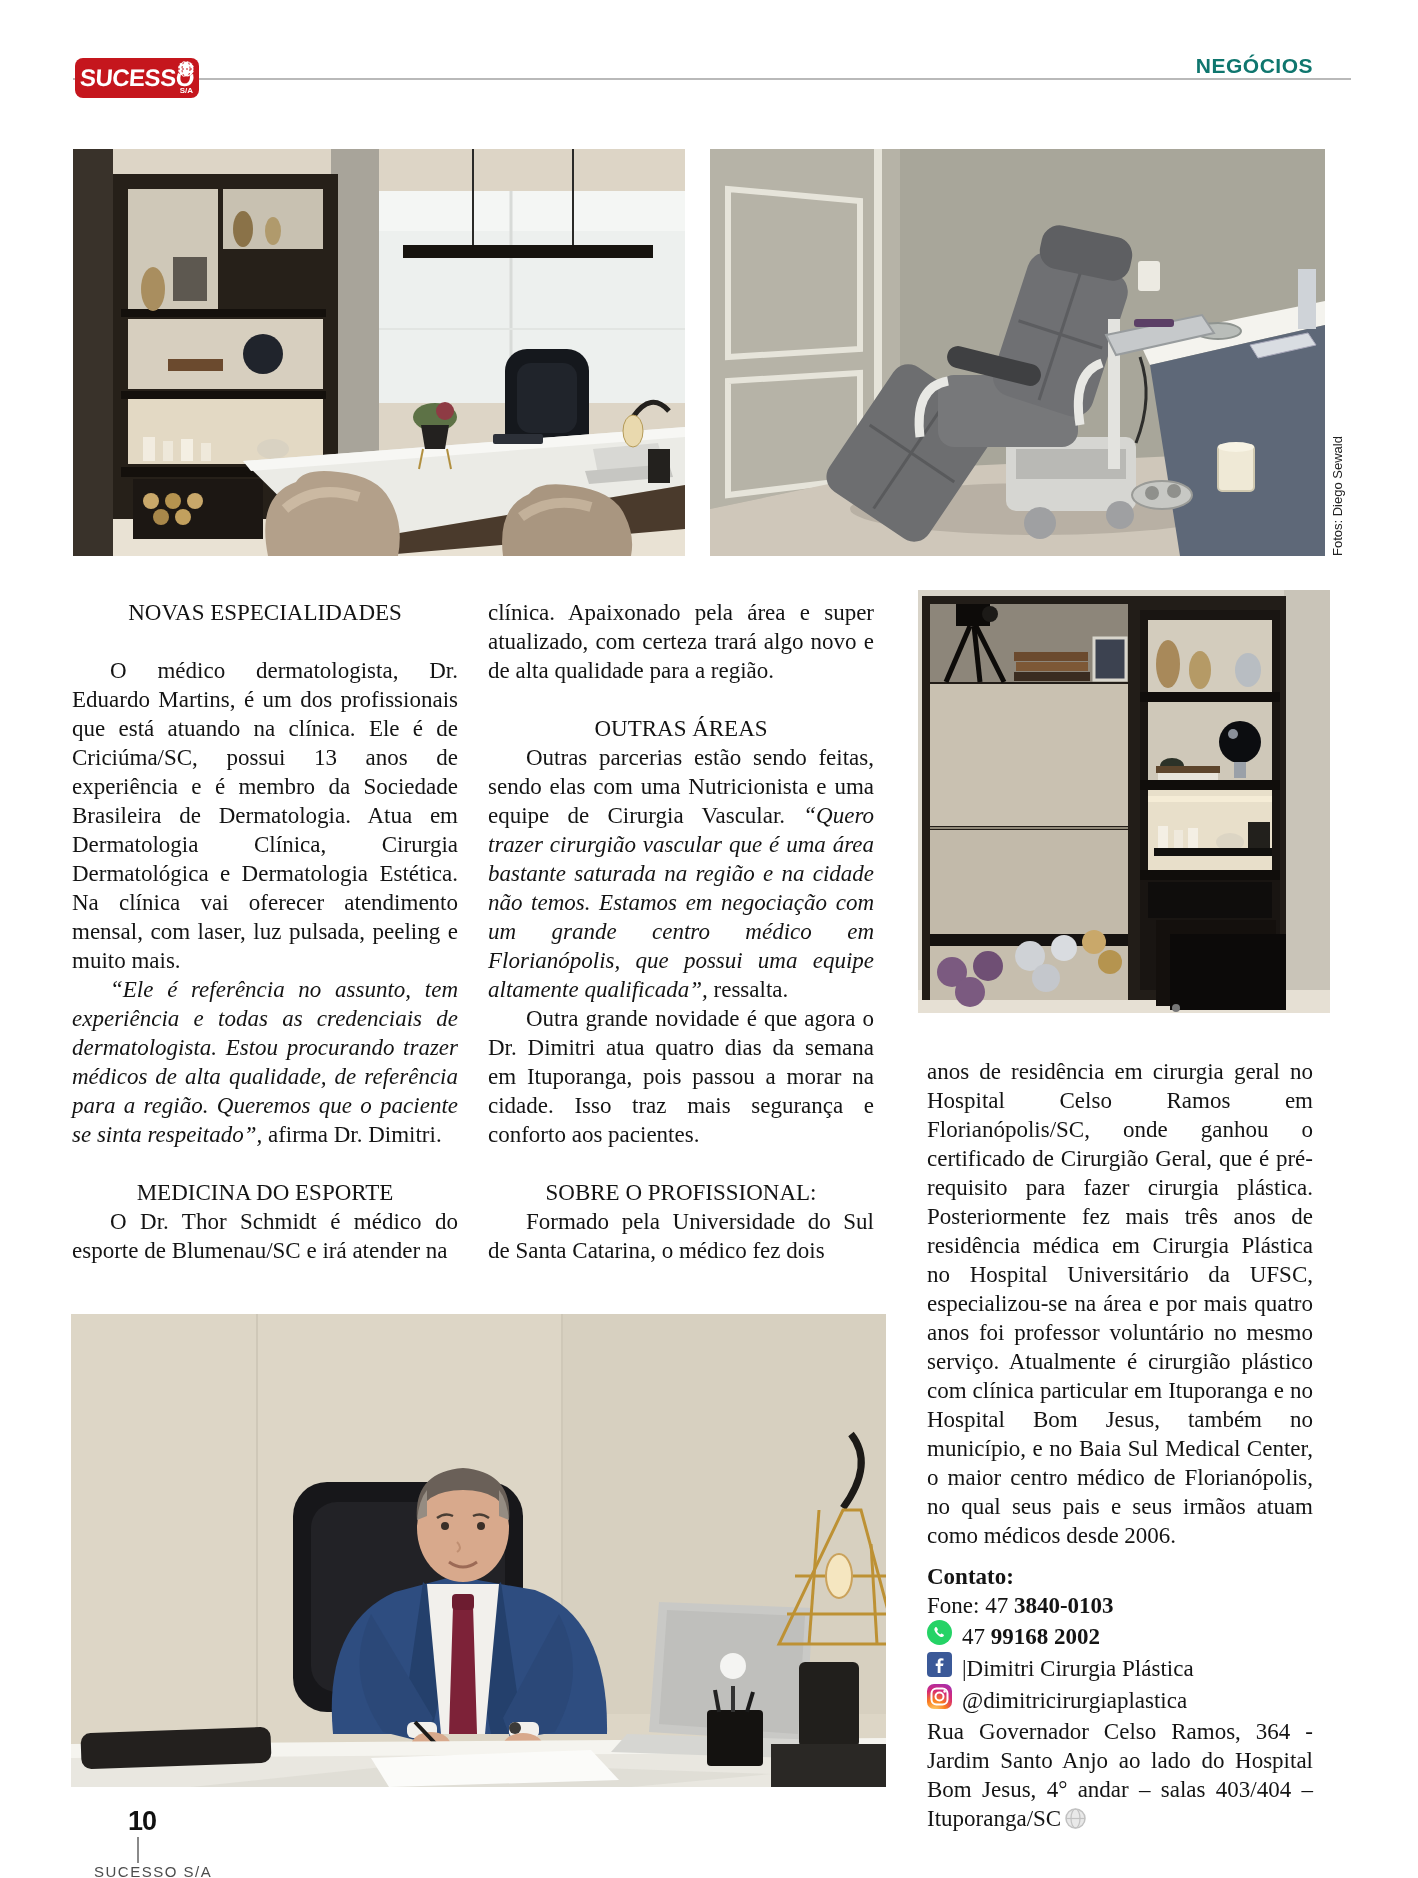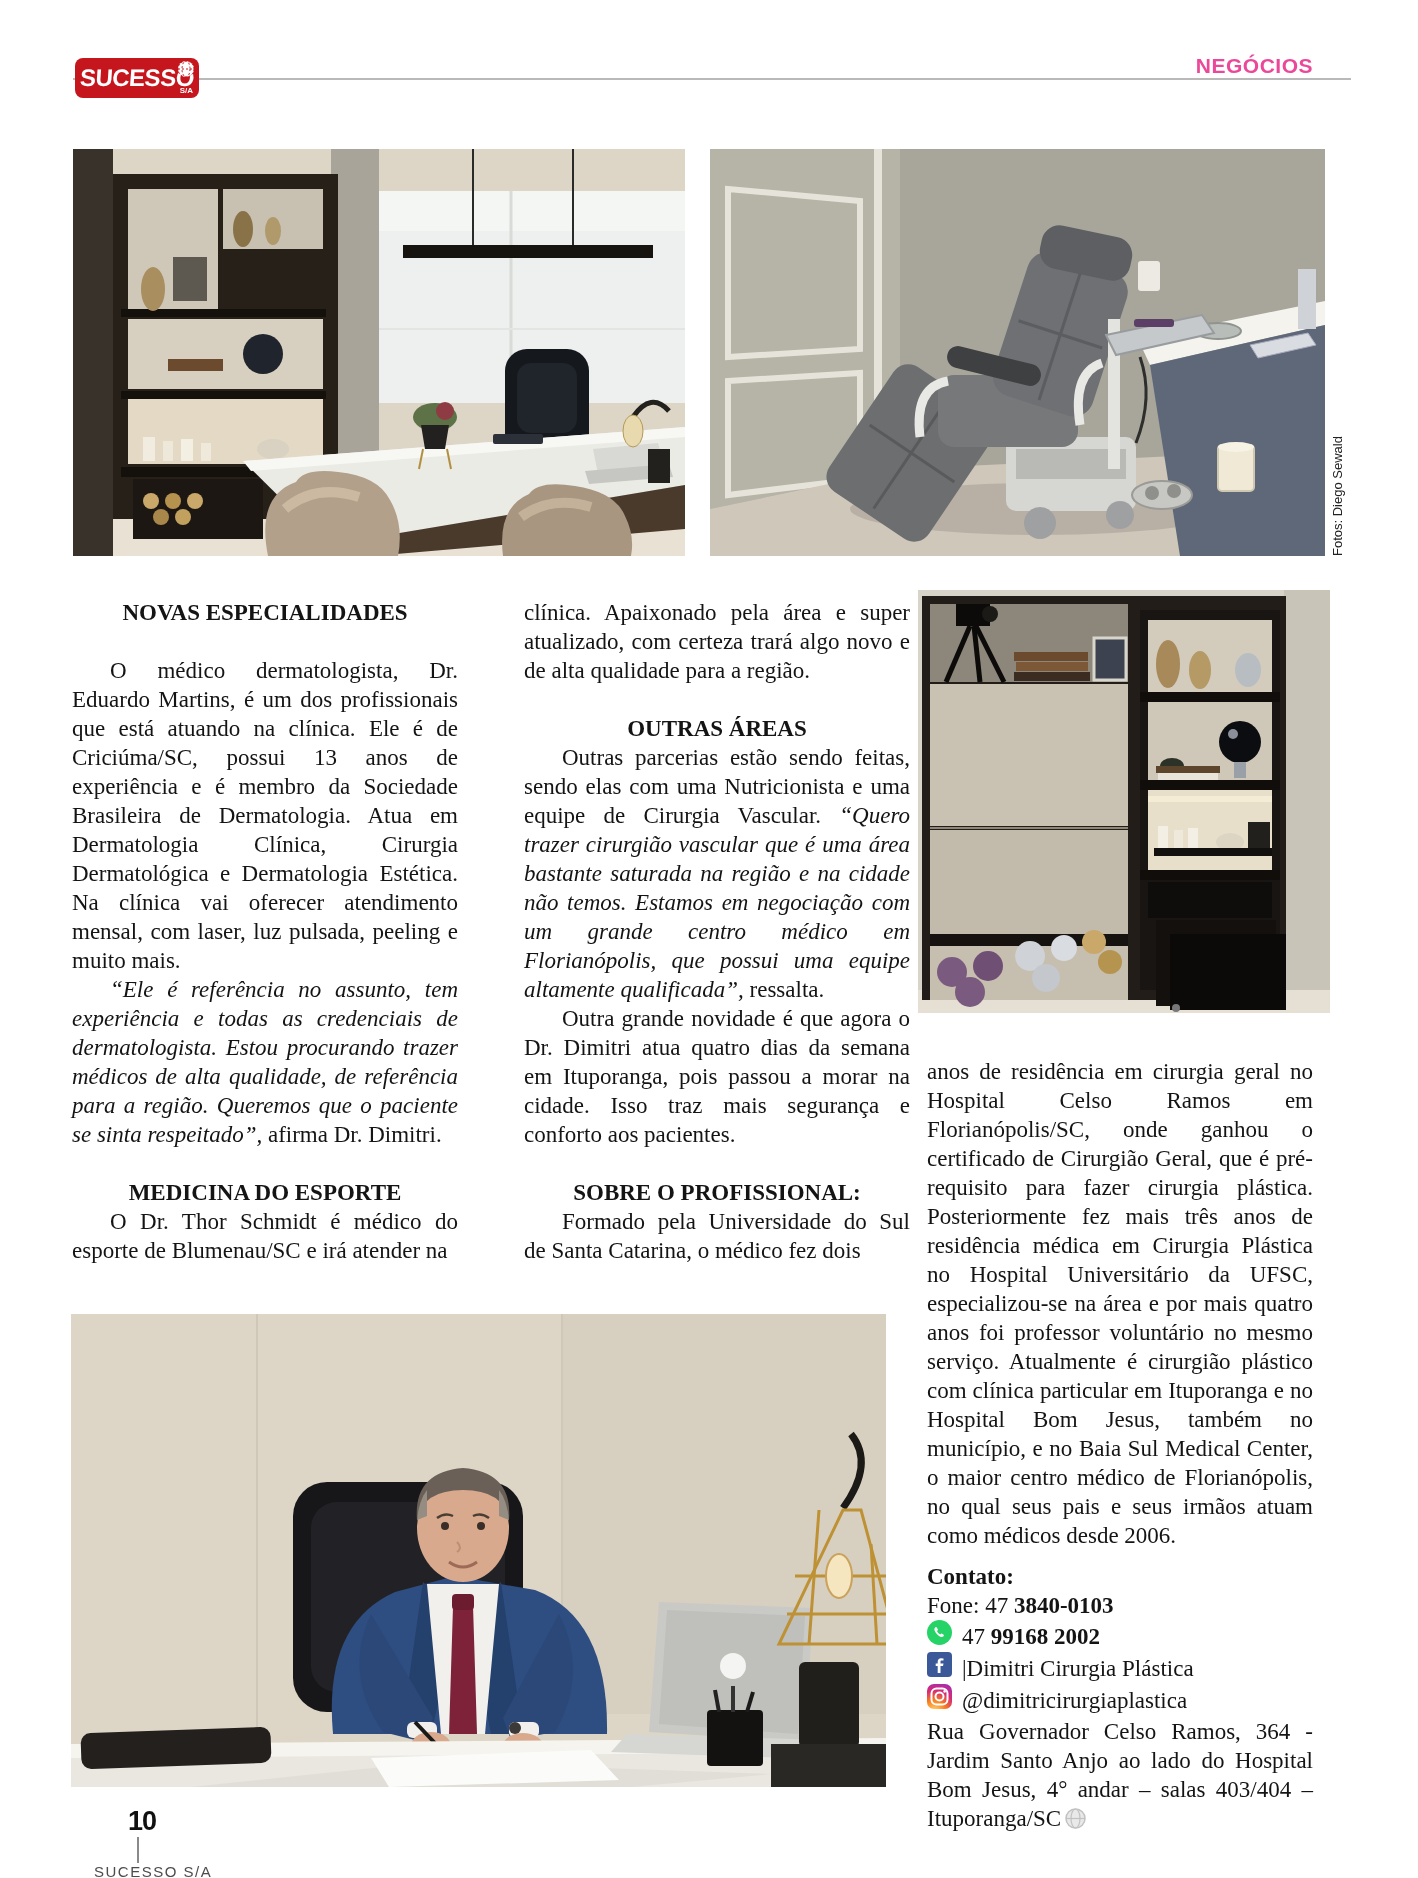--- a/index.html
+++ b/index.html
@@ -8,39 +8,39 @@
   
   .head-rule{position:absolute;left:73px;top:78px;width:1278px;height:2px;background:#b9b9b9;}
   .logo-box{position:absolute;left:75px;top:58px;width:124px;height:40px;background:#c5161d;border-radius:8px;
             display:flex;align-items:center;justify-content:center;z-index:2;}
   .logo-text{color:#fff;font-family:"Liberation Sans",sans-serif;font-weight:bold;font-size:24px;
              letter-spacing:-0.5px;transform:skewX(-4deg);line-height:1;}
   .logo-globe{position:absolute;right:4px;top:2px;}
   .logo-sa{position:absolute;right:6px;bottom:3px;color:#fff;font-family:"Liberation Sans",sans-serif;
            font-size:8px;font-weight:bold;line-height:1;}
   .section-label{position:absolute;right:105px;top:54px;font-family:"Liberation Sans",sans-serif;
-                 font-weight:600;font-size:21px;letter-spacing:0.5px;color:#ec4899;}
+                 font-weight:600;font-size:21px;letter-spacing:0.5px;color:#0f766e;}
   
   .photo{position:absolute;overflow:hidden;background:#cfc9bd;}
   .photo svg{display:block;width:100%;height:100%;}
   #photo1{left:73px;top:149px;width:612px;height:407px;}
   #photo2{left:710px;top:149px;width:615px;height:407px;}
   #photo3{left:918px;top:590px;width:412px;height:423px;}
   #photo4{left:71px;top:1314px;width:815px;height:473px;}
   .photo-credit{position:absolute;left:1330px;top:440px;height:116px;
                 writing-mode:vertical-rl;transform:rotate(180deg);
                 font-family:"Liberation Sans",sans-serif;font-size:13px;color:#222;white-space:nowrap;}
   
   .col{position:absolute;width:386px;font-size:23px;line-height:29px;text-align:justify;}
   #col1{left:72px;top:598px;}
-  #col2{left:524px;top:598px;}
+  #col2{left:488px;top:598px;}
   #col3{left:927px;top:1057px;}
   .col p{margin:0;text-indent:38px;}
   .col p.noindent{text-indent:0;}
-  .col h3{margin:0;font-size:23px;line-height:29px;text-align:center;font-weight:bold;text-indent:0;}
+  .col h3{margin:0;font-size:23px;line-height:29px;text-align:center;font-weight:normal;text-indent:0;}
   .gap{height:29px;}
   .it{font-style:italic;}
   b.ph{font-weight:bold;}
   
   .contact{margin-top:12px;}
   .contact-line{display:flex;align-items:center;min-height:29px;text-align:left;}
   .contact-line .txt{white-space:pre-wrap;}
   .contact-label{font-weight:bold;}
   .soc-icon{flex:0 0 auto;margin-right:10px;display:inline-block;}
   .address{margin-top:1px;text-align:justify;}

